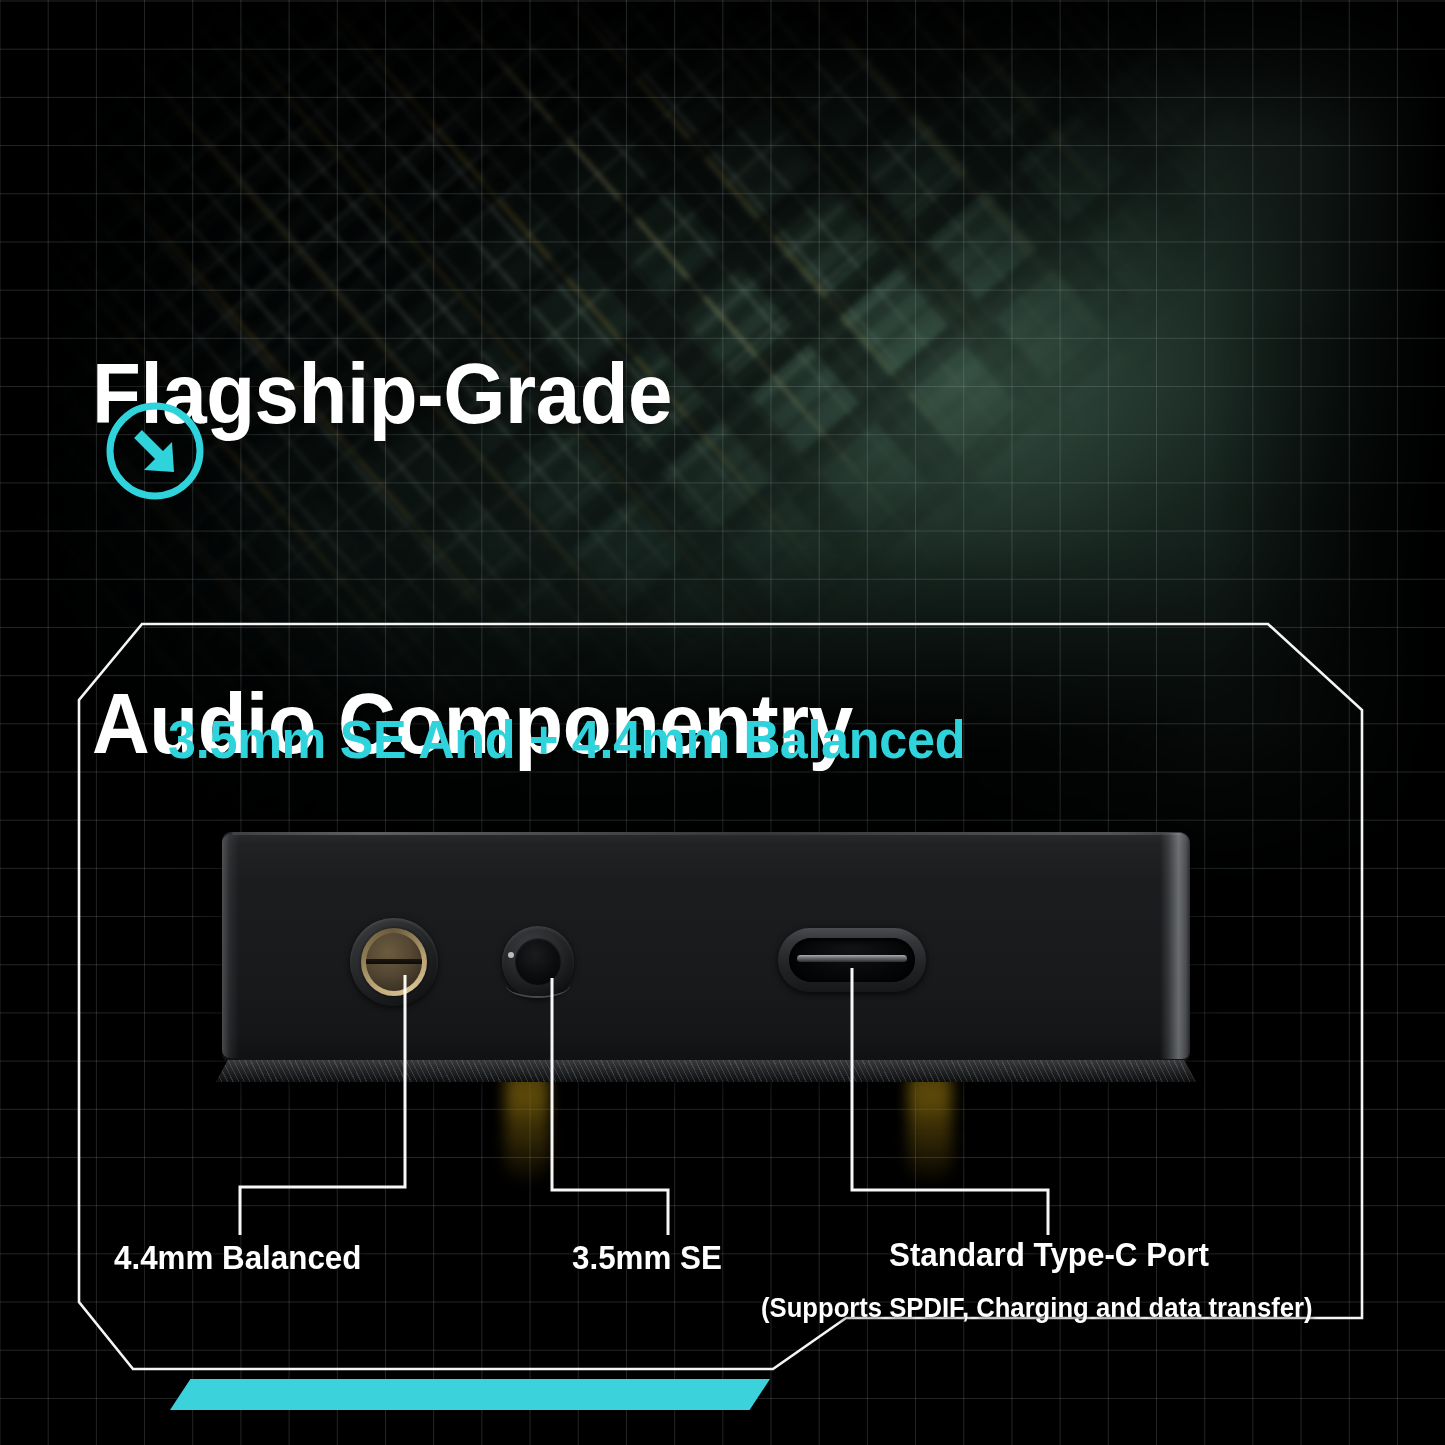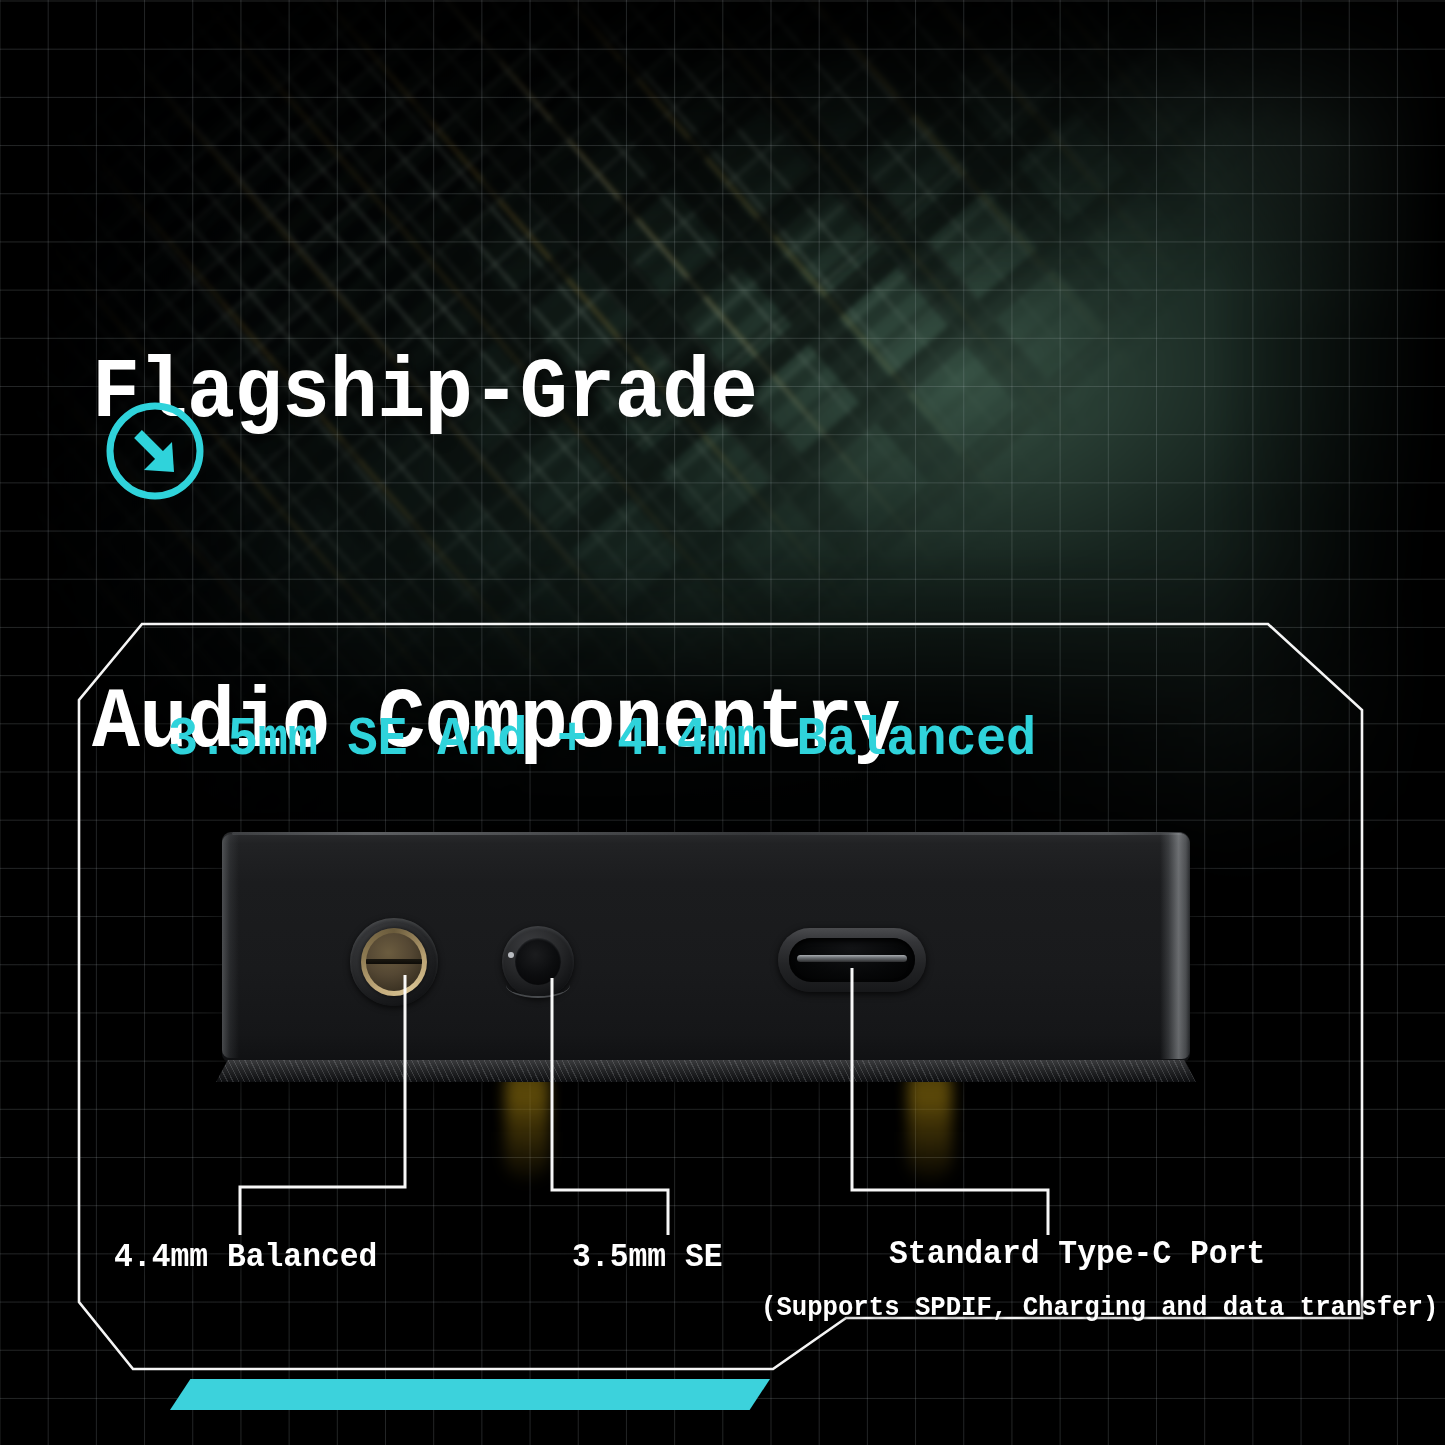--- a/index.html
+++ b/index.html
@@ -3,21 +3,21 @@
 <meta charset="utf-8">
 <style>
   * { margin:0; padding:0; box-sizing:border-box; }
   html,body { background:#000; }
 
   .stage{
     position:relative;
     width:1445px; height:1445px;
     background:#b91c1c;
     overflow:hidden;
-    font-family:Liberation Mono, monospace;
+    font-family:Liberation Sans, sans-serif;
     -webkit-font-smoothing:antialiased;
   }
 
   
   .bg-photo{
     position:absolute; left:0; top:0; width:1445px; height:1445px;
     background:#010203;
     overflow:hidden;
   }
   

